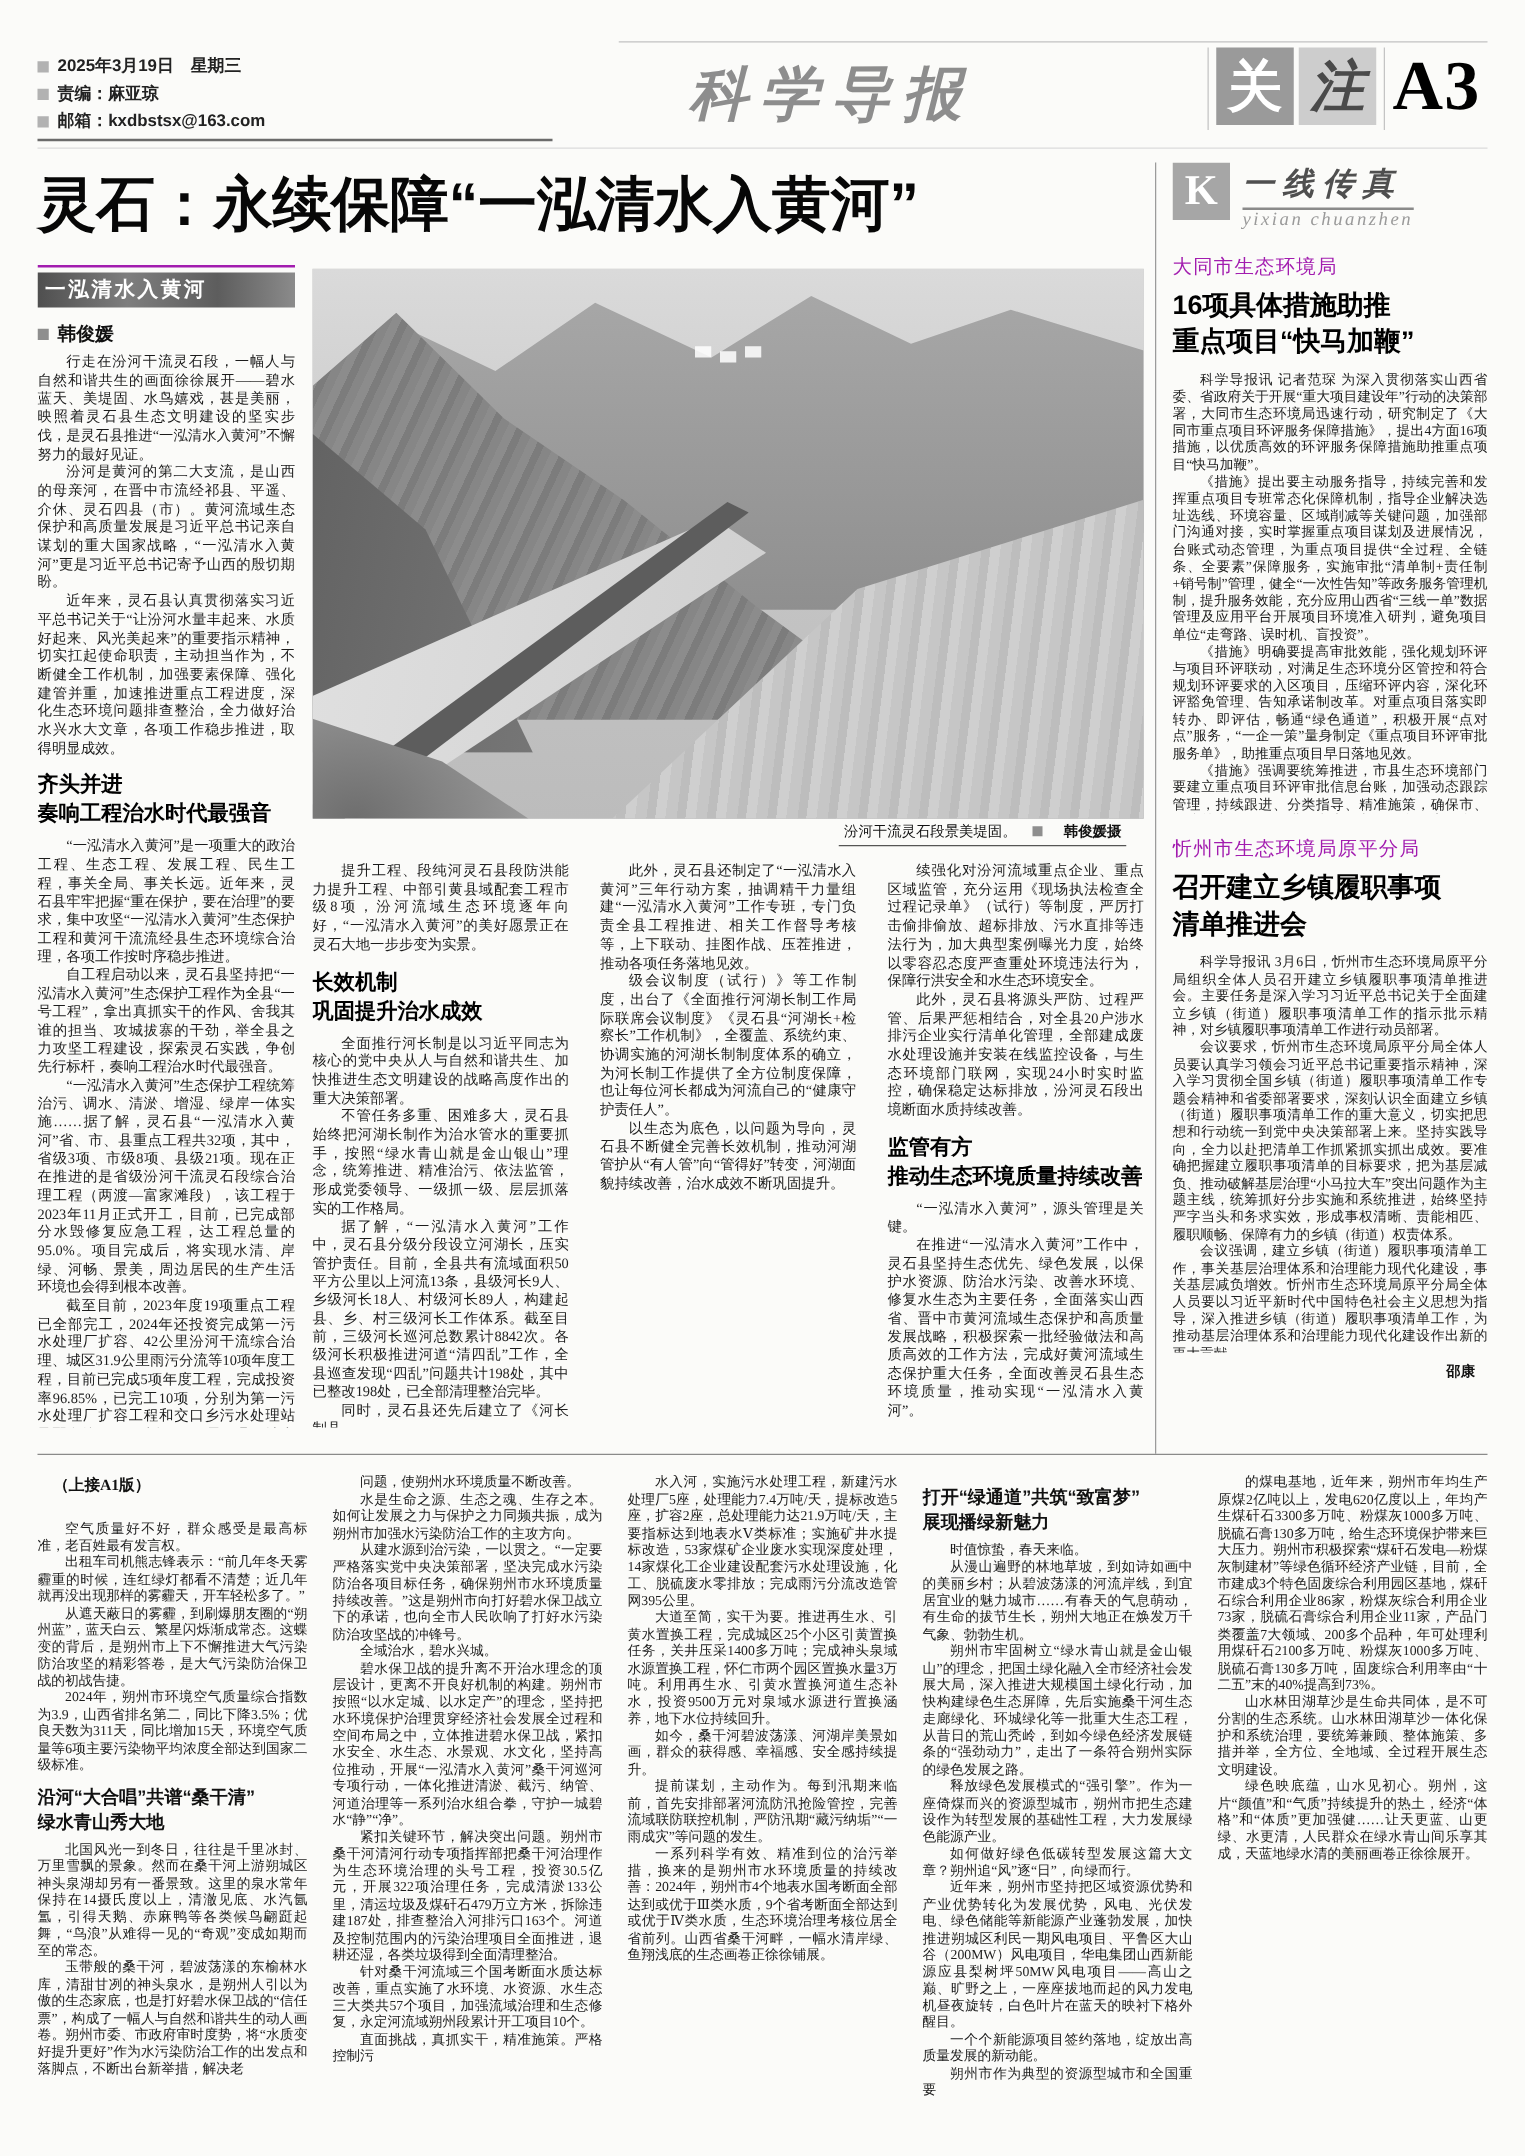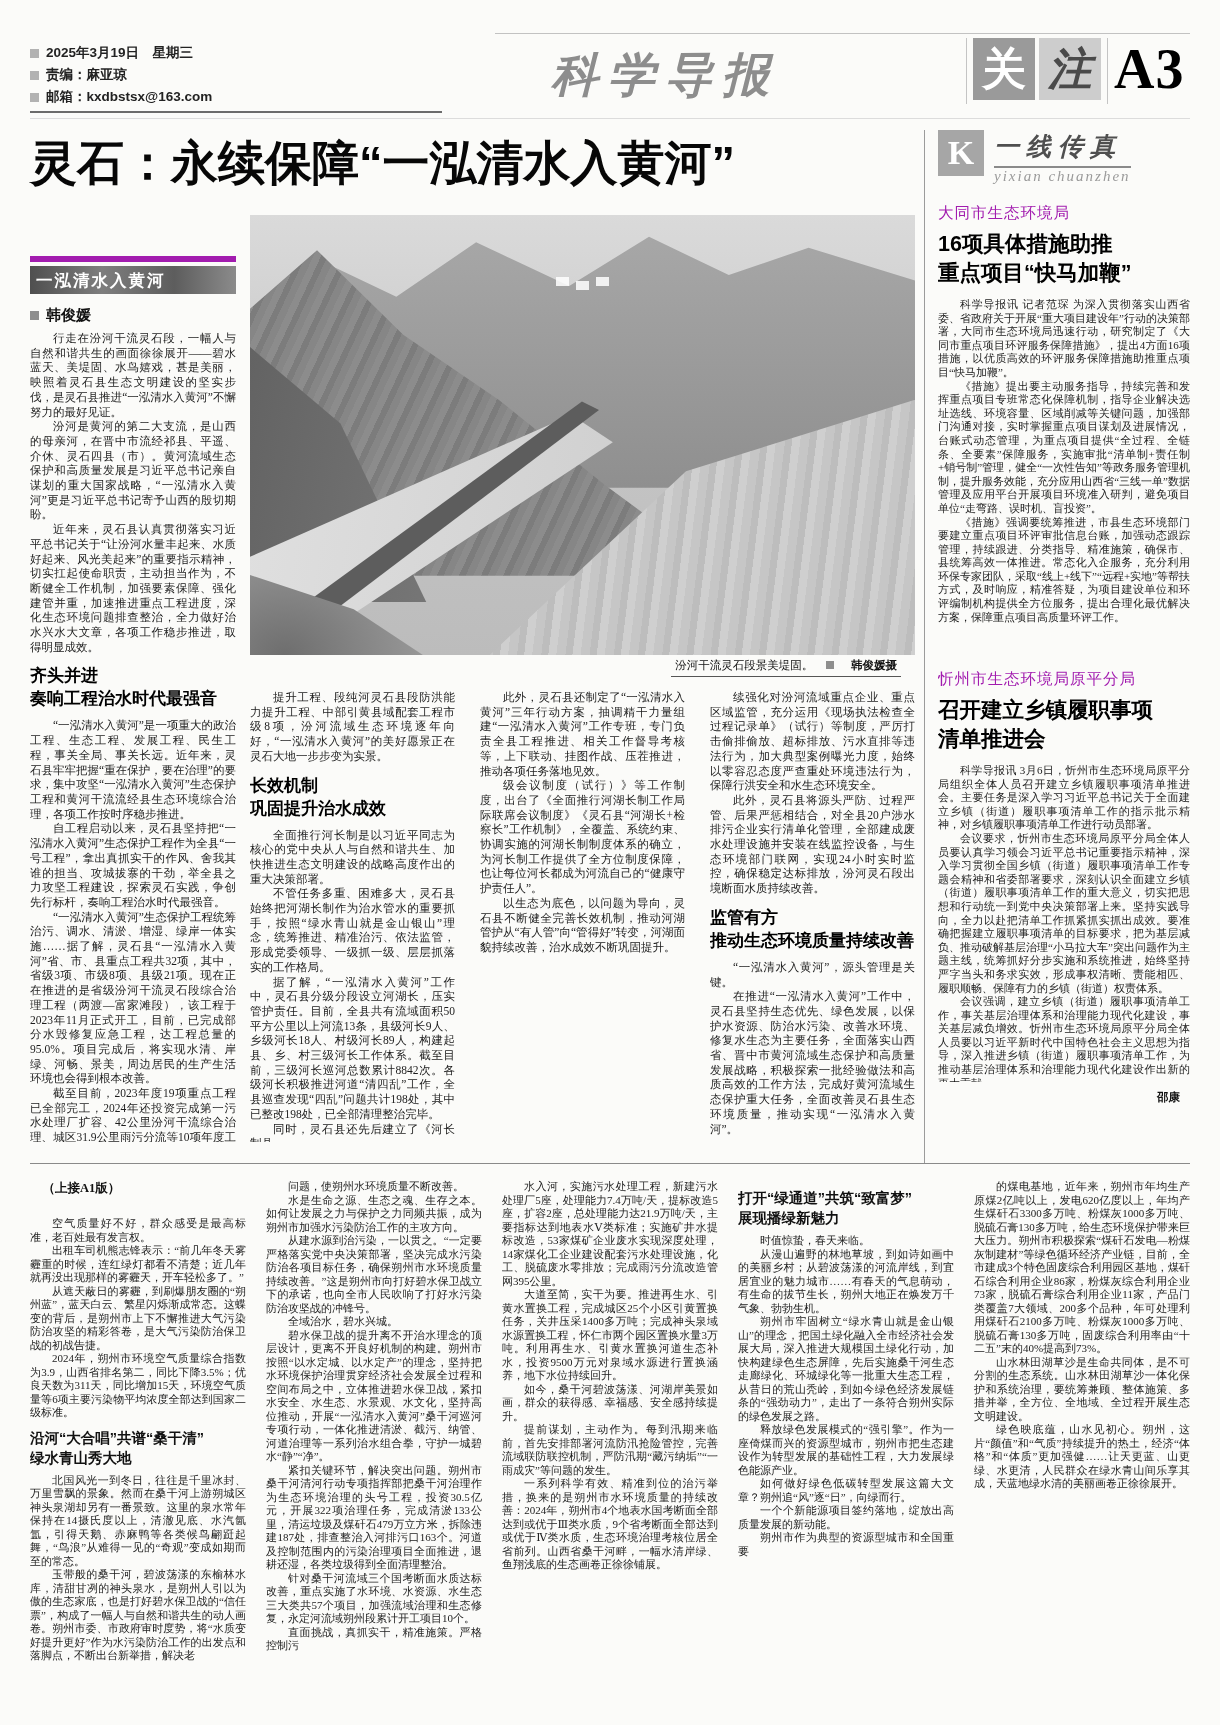--- a/index.html
+++ b/index.html
@@ -25,21 +25,21 @@
   .focus-sep { width:1px; height:66px; background:#c4c4c4; margin:0 6px; }
   .focus-block { width:62px; height:62px; display:flex; align-items:center; justify-content:center; }
   .focus-dark { background:#9a9a9a; color:#fff; font-size:44px; font-weight:900; }
   .focus-light { background:#cdcdcd; color:#4a4a4a; font-size:44px; font-weight:900; font-style:italic; font-family:"Liberation Serif",serif; }
   #page-no { font-family:"Liberation Serif",serif; font-weight:900; font-size:56px; color:#000; line-height:62px; letter-spacing:1px; }
 
   
   #main-headline { position:absolute; left:30px; top:132px; width:880px;
     font-size:47px; font-weight:900; color:#070707; letter-spacing:0px; white-space:nowrap; }
   #story-left { position:absolute; left:30px; top:212px; width:206px; height:930px; overflow:hidden; }
-  #tag-wrap { border-top:6px solid #a21caf; padding-top:4px;margin-top:44px; }
+  #tag-wrap { border-top:2px solid #a21caf; padding-top:4px; }
   #tag-bar { height:28px; line-height:28px; color:#fff; font-weight:bold; font-size:16.5px;
     padding-left:6px; letter-spacing:2px;
     background:linear-gradient(90deg,#4f4f4f,#7e7e7e 35%,#5d5d5d 70%,#8b8b8b); }
   .byline { margin:12px 0 6px; font-size:15px; font-weight:bold; display:flex; align-items:center; }
   .byline .sq { background:#8e8e8e; }
   .para { font-size:11.5px; line-height:14.7px; text-align:justify; text-indent:2em; color:#1c1c1c; }
   .subhead { margin:10px 0 8px; font-size:17px; line-height:23px; font-weight:bold; color:#000; }
   .subhead div { white-space:nowrap; }
 
   
@@ -233,20 +233,21 @@
   </div>
 
   <div class="kicker">大同市生态环境局</div>
   <div class="rail-headline sans">
     <div>16项具体措施助推</div>
     <div>重点项目“快马加鞭”</div>
   </div>
   <div class="rail-body" id="rail-body-1">
       <p class="para">科学导报讯 记者范琛 为深入贯彻落实山西省委、省政府关于开展“重大项目建设年”行动的决策部署，大同市生态环境局迅速行动，研究制定了《大同市重点项目环评服务保障措施》，提出4方面16项措施，以优质高效的环评服务保障措施助推重点项目“快马加鞭”。</p>
       <p class="para">《措施》提出要主动服务指导，持续完善和发挥重点项目专班常态化保障机制，指导企业解决选址选线、环境容量、区域削减等关键问题，加强部门沟通对接，实时掌握重点项目谋划及进展情况，台账式动态管理，为重点项目提供“全过程、全链条、全要素”保障服务，实施审批“清单制+责任制+销号制”管理，健全“一次性告知”等政务服务管理机制，提升服务效能，充分应用山西省“三线一单”数据管理及应用平台开展项目环境准入研判，避免项目单位“走弯路、误时机、盲投资”。</p>
+      <p class="para">《措施》明确要提高审批效能，强化规划环评与项目环评联动，对满足生态环境分区管控和符合规划环评要求的入区项目，压缩环评内容，深化环评豁免管理、告知承诺制改革。对重点项目落实即转办、即评估，畅通“绿色通道”，积极开展“点对点”服务，“一企一策”量身制定《重点项目环评审批服务单》，助推重点项目早日落地见效。</p>
       <p class="para">《措施》强调要统筹推进，市县生态环境部门要建立重点项目环评审批信息台账，加强动态跟踪管理，持续跟进、分类指导、精准施策，确保市、县统筹高效一体推进。常态化入企服务，充分利用环保专家团队，采取“线上+线下”“远程+实地”等帮扶方式，及时响应，精准答疑，为项目建设单位和环评编制机构提供全方位服务，提出合理化最优解决方案，保障重点项目高质量环评工作。</p>
     </div>
 
   <div class="kicker">忻州市生态环境局原平分局</div>
   <div class="rail-headline sans">
     <div>召开建立乡镇履职事项</div>
     <div>清单推进会</div>
   </div>
   <div class="rail-body" id="rail-body-2">
       <p class="para">科学导报讯 3月6日，忻州市生态环境局原平分局组织全体人员召开建立乡镇履职事项清单推进会。主要任务是深入学习习近平总书记关于全面建立乡镇（街道）履职事项清单工作的指示批示精神，对乡镇履职事项清单工作进行动员部署。</p>
@@ -300,20 +301,21 @@
     <div class="bsubhead sans">
       <div>打开“绿通道”共筑“致富梦”</div>
       <div>展现播绿新魅力</div>
     </div>
     <div>
         <p class="para">时值惊蛰，春天来临。</p>
         <p class="para">从漫山遍野的林地草坡，到如诗如画中的美丽乡村；从碧波荡漾的河流岸线，到宜居宜业的魅力城市……有春天的气息萌动，有生命的拔节生长，朔州大地正在焕发万千气象、勃勃生机。</p>
         <p class="para">朔州市牢固树立“绿水青山就是金山银山”的理念，把国土绿化融入全市经济社会发展大局，深入推进大规模国土绿化行动，加快构建绿色生态屏障，先后实施桑干河生态走廊绿化、环城绿化等一批重大生态工程，从昔日的荒山秃岭，到如今绿色经济发展链条的“强劲动力”，走出了一条符合朔州实际的绿色发展之路。</p>
         <p class="para">释放绿色发展模式的“强引擎”。作为一座倚煤而兴的资源型城市，朔州市把生态建设作为转型发展的基础性工程，大力发展绿色能源产业。</p>
         <p class="para">如何做好绿色低碳转型发展这篇大文章？朔州追“风”逐“日”，向绿而行。</p>
+        <p class="para">近年来，朔州市坚持把区域资源优势和产业优势转化为发展优势，风电、光伏发电、绿色储能等新能源产业蓬勃发展，加快推进朔城区利民一期风电项目、平鲁区大山谷（200MW）风电项目，华电集团山西新能源应县梨树坪50MW风电项目——高山之巅、旷野之上，一座座拔地而起的风力发电机昼夜旋转，白色叶片在蓝天的映衬下格外醒目。</p>
         <p class="para">一个个新能源项目签约落地，绽放出高质量发展的新动能。</p>
         <p class="para">朔州市作为典型的资源型城市和全国重要</p>
       </div>
   </div>
   <div class="bcol">
     <div>
         <p class="para">的煤电基地，近年来，朔州市年均生产原煤2亿吨以上，发电620亿度以上，年均产生煤矸石3300多万吨、粉煤灰1000多万吨、脱硫石膏130多万吨，给生态环境保护带来巨大压力。朔州市积极探索“煤矸石发电—粉煤灰制建材”等绿色循环经济产业链，目前，全市建成3个特色固废综合利用园区基地，煤矸石综合利用企业86家，粉煤灰综合利用企业73家，脱硫石膏综合利用企业11家，产品门类覆盖7大领域、200多个品种，年可处理利用煤矸石2100多万吨、粉煤灰1000多万吨、脱硫石膏130多万吨，固废综合利用率由“十二五”末的40%提高到73%。</p>
         <p class="para">山水林田湖草沙是生命共同体，是不可分割的生态系统。山水林田湖草沙一体化保护和系统治理，要统筹兼顾、整体施策、多措并举，全方位、全地域、全过程开展生态文明建设。</p>
         <p class="para">绿色映底蕴，山水见初心。朔州，这片“颜值”和“气质”持续提升的热土，经济“体格”和“体质”更加强健……让天更蓝、山更绿、水更清，人民群众在绿水青山间乐享其成，天蓝地绿水清的美丽画卷正徐徐展开。</p>
       </div>

